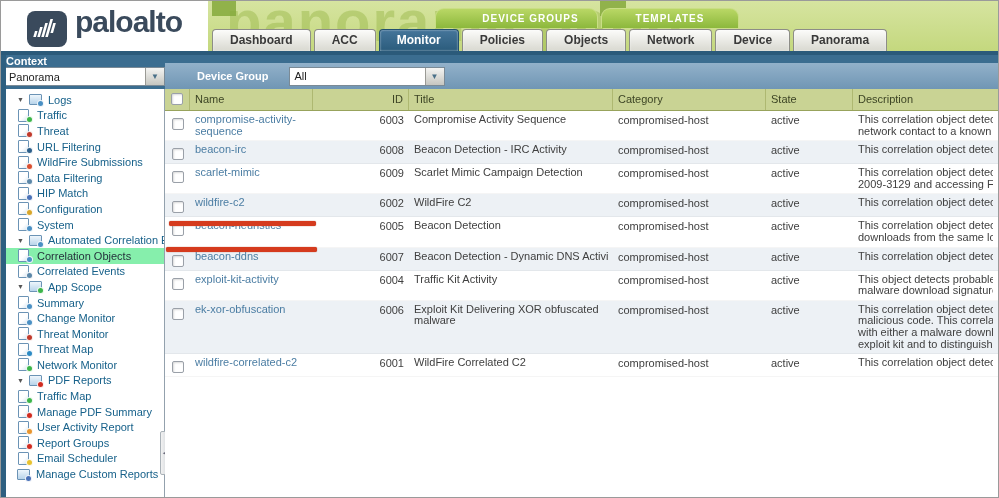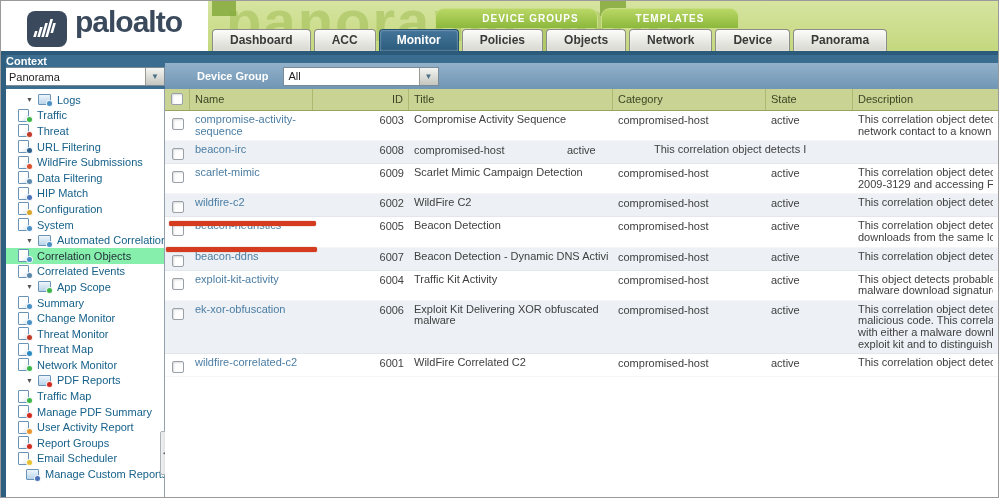--- a/index.html
+++ b/index.html
@@ -43,27 +43,27 @@
   #context-label{position:absolute;left:5px;top:0px;color:#fff;font-size:11px;font-weight:bold;}
   .select{position:absolute;height:19px;background:#fff;border:1px solid #7a8a96;display:flex;align-items:center;}
   .select .val{flex:1;font-size:11px;padding:0 5px;color:#222;white-space:nowrap;overflow:hidden;}
   .select .btn{width:19px;height:100%;background:linear-gradient(#f4f4f2,#c6c6c0);border-left:1px solid #9a9a95;
     display:flex;align-items:center;justify-content:center;cursor:pointer;}
   .select .btn span{font-size:8px;color:#4a7088;}
   #context-select{left:2px;top:12px;width:162px;}
   #dg-toolbar{position:absolute;left:164px;top:8px;right:0;height:26px;
     background:linear-gradient(#92b1ca,#7096b4);display:flex;align-items:center;}
   #dg-label{margin-left:32px;color:#fff;font-size:11px;font-weight:bold;white-space:nowrap;}
-  #dg-select{position:relative;left:0;top:0;width:156px;margin-left:14px;}
+  #dg-select{position:relative;left:0;top:0;width:156px;margin-left:20px;}
   
   #left-strip{position:absolute;left:0;top:54px;width:5px;bottom:0;background:#2e5f80;}
   #sidebar{position:absolute;left:5px;top:88px;width:158px;bottom:0;background:#fff;overflow:hidden;}
   #tree{padding-top:3px;}
   .titem{display:flex;align-items:center;height:15.6px;font-size:11px;color:#17618a;
-    white-space:nowrap;overflow:hidden;cursor:pointer;padding-left:20px;}
+    white-space:nowrap;overflow:hidden;cursor:pointer;padding-left:11px;}
   .titem.sel{background:#86efac;color:#25323c;}
   .titem .arrow{width:12px;font-size:7px;color:#555;flex:none;}
   .titem.lvl1{padding-left:12px;}
   .tree-icon{position:relative;width:15px;height:13px;flex:none;margin-right:4px;}
   .tree-icon .doc{position:absolute;left:0;top:0;width:11px;height:13px;background:linear-gradient(135deg,#fff 55%,#d4e5f2);
     border:1px solid #6b93b5;border-radius:1px;}
   .tree-icon.folder .doc{width:13px;height:11px;top:1px;background:linear-gradient(#eef6fc,#b8d4ea);}
   .tree-icon .badge{position:absolute;right:0;bottom:-1px;width:7px;height:7px;border-radius:50%;
     border:1px solid rgba(255,255,255,.9);}
   
@@ -382,20 +382,23 @@
         <div class="trow alt">
           <div class="c-check cell">
             <div class="cb"></div>
           </div>
           <div class="c-name cell">
             <a class="name-link">
               <div class="ln">beacon-irc</div>
             </a>
           </div>
           <div class="c-id cell">6008</div>
+          <div class="c-title cell">
+            <div class="ln">Beacon Detection - IRC Activity</div>
+          </div>
           <div class="c-category cell">compromised-host</div>
           <div class="c-state cell">active</div>
           <div class="c-desc cell">
             <div class="ln">This correlation object detects I</div>
           </div>
         </div>
         <div class="trow">
           <div class="c-check cell">
             <div class="cb"></div>
           </div>

